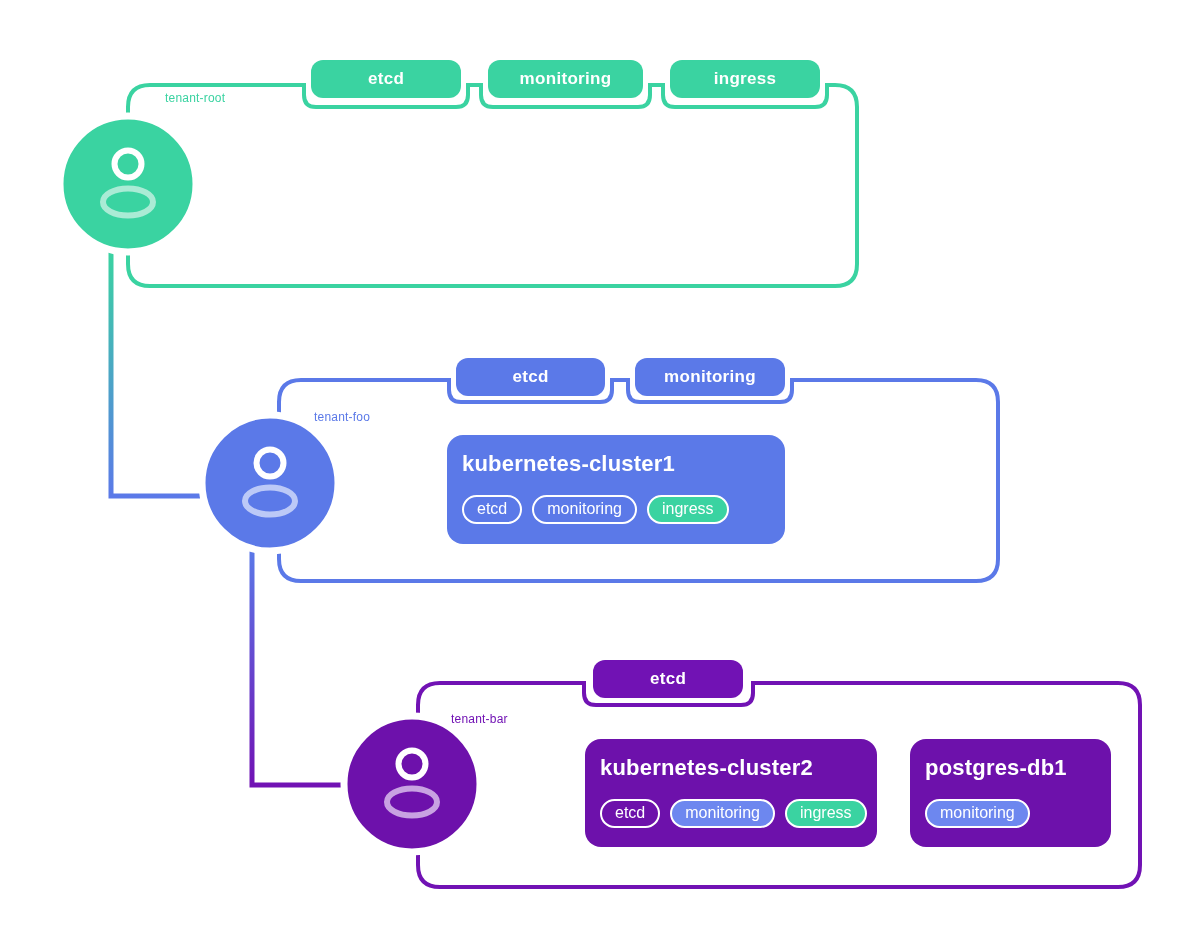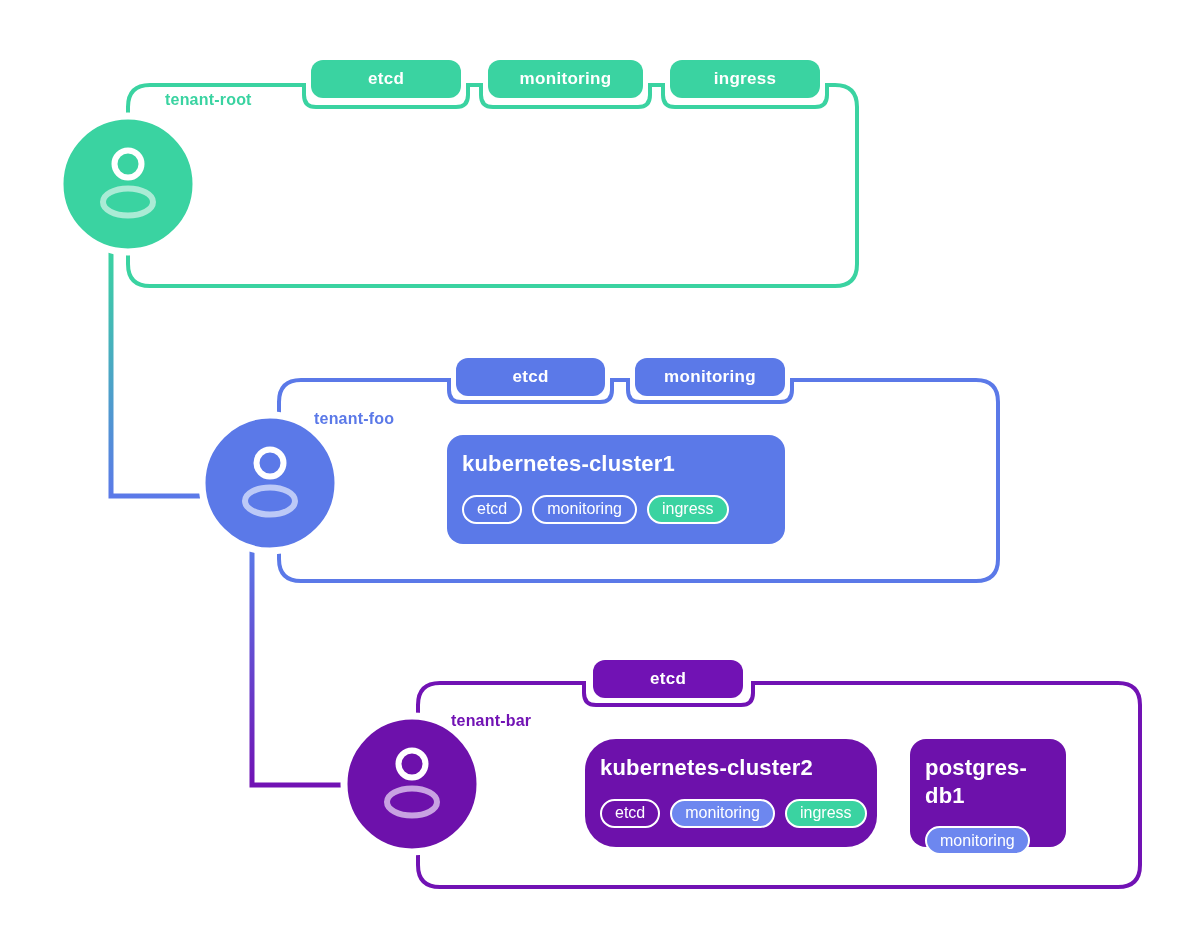--- a/index.html
+++ b/index.html
@@ -8,21 +8,21 @@
     font-family:"Liberation Sans", sans-serif;overflow:hidden;
   }
   svg.layer{position:absolute;left:0;top:0;}
   .stroke-green{stroke:var(--green);}
   .stroke-blue{stroke:var(--blue);}
   .stroke-purple{stroke:var(--purple);}
   .outline{fill:none;stroke-width:4;}
   .connector{fill:none;stroke-width:5;}
 
   .tenant-label{
-    position:absolute;font-weight:bold;font-size:16px;letter-spacing:.2px;
+    position:absolute;font-weight:normal;font-size:12px;letter-spacing:.2px;
   }
   .lbl-green{color:var(--green);}
   .lbl-blue{color:var(--blue);}
   .lbl-purple{color:var(--purple);margin-top:22px;}
 
   .tab{
     position:absolute;height:38px;border-radius:12px;
     display:flex;align-items:center;justify-content:center;
     color:#fff;font-weight:bold;font-size:17px;letter-spacing:.3px;
   }
@@ -123,29 +123,29 @@
   <div class="tab tab-purple" style="left:593px;top:660px;width:150px;">etcd</div>
 
   <div class="avatar" style="left:337px;top:709px;">
     <svg width="150" height="150" viewBox="0 0 150 150">
       <circle cx="75" cy="75" r="68" style="fill:var(--purple-deep)" stroke="#ffffff" stroke-width="7"></circle>
       <circle cx="75" cy="55" r="13.5" fill="none" stroke="#ffffff" stroke-width="6"></circle>
       <ellipse cx="75" cy="93" rx="25" ry="13.5" fill="none" style="stroke:var(--purple-light)" stroke-width="6"></ellipse>
     </svg>
   </div>
 
-  <div class="card card-purple" style="left:585px;top:739px;width:292px;height:108px;border-radius:31px;">
+  <div class="card card-purple" style="left:585px;top:739px;width:292px;height:108px;">
     <div class="card-title">kubernetes-cluster2</div>
     <div class="pill-row">
       <span class="pill pill-outline">etcd</span>
       <span class="pill pill-blue">monitoring</span>
       <span class="pill pill-green">ingress</span>
     </div>
   </div>
 
-  <div class="card card-purple" style="left:910px;top:739px;width:156px;height:108px;">
+  <div class="card card-purple" style="left:910px;top:739px;width:201px;height:108px;">
     <div class="card-title">postgres-db1</div>
     <div class="pill-row">
       <span class="pill pill-blue">monitoring</span>
     </div>
   </div>
 
 </div>
 
 </body></html>

